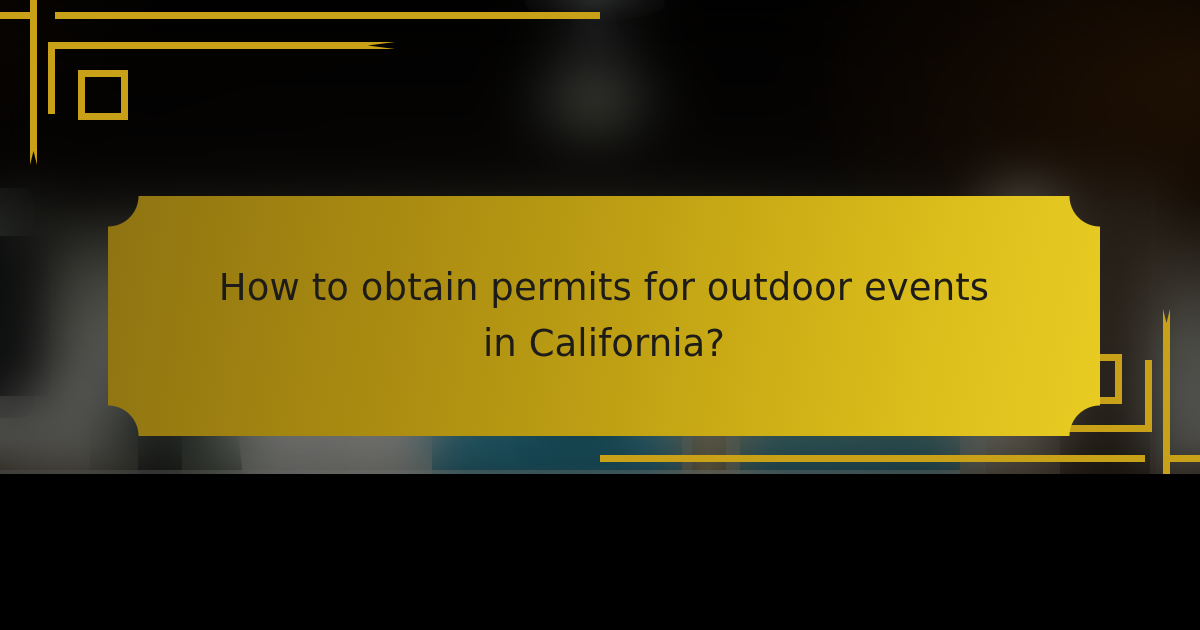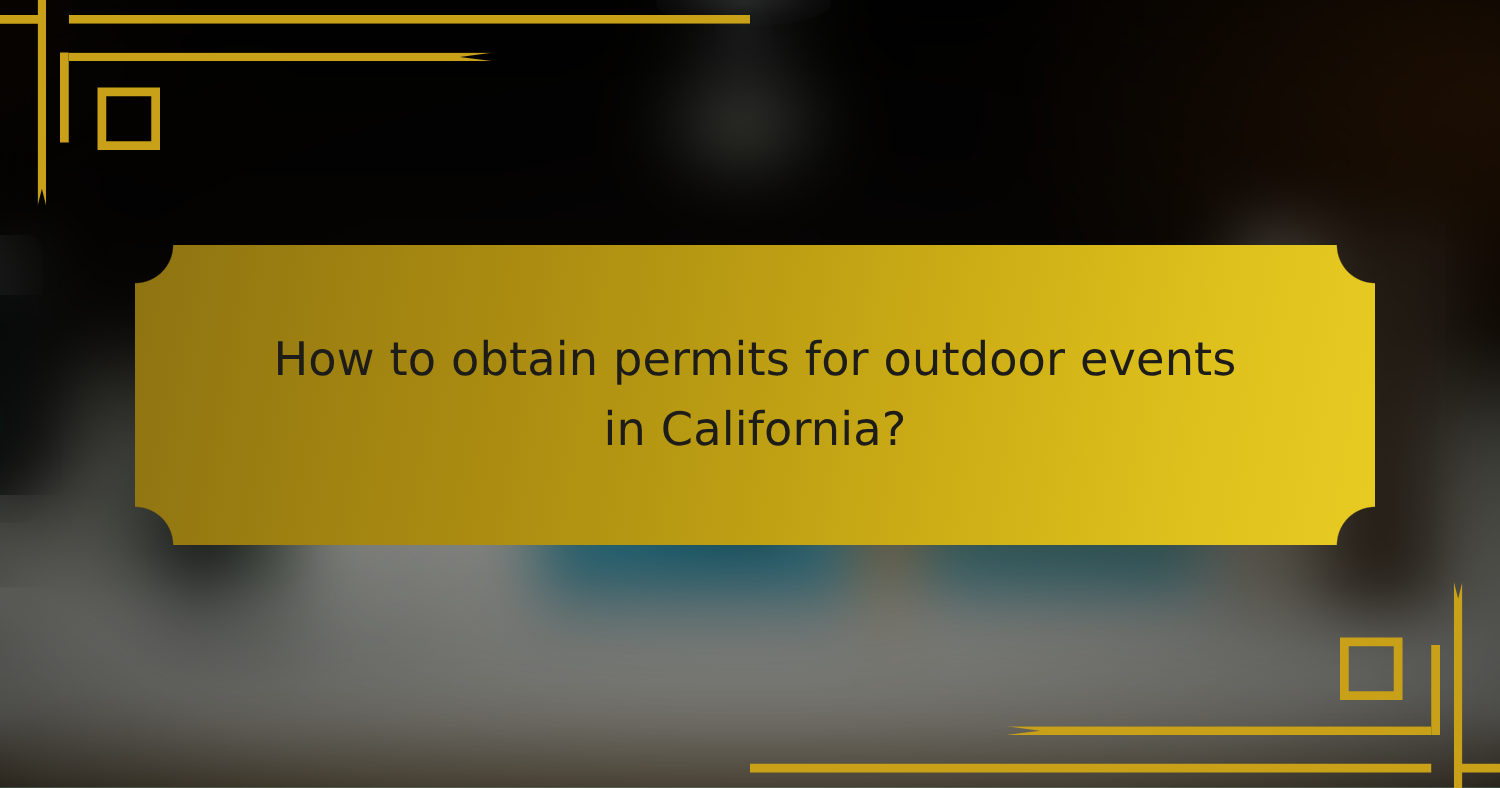--- a/index.html
+++ b/index.html
@@ -7,23 +7,23 @@
 
   html, body {
     width:1200px; height:630px;
     overflow:hidden;
     background:#000;
     font-family:"DejaVu Sans","Liberation Sans",sans-serif;
   }
 
   #stage {
     position:relative;
-    width:1200px; height:630px;
+    width:1200px; height:474px;
     overflow:hidden;
-    background:#5eead4;
+    background:#c2410c;
   }
 
   
   .bg-photo {
     position:absolute;
     inset:-60px;
     overflow:hidden;
   }
   .bg-layer { position:absolute; }
 

